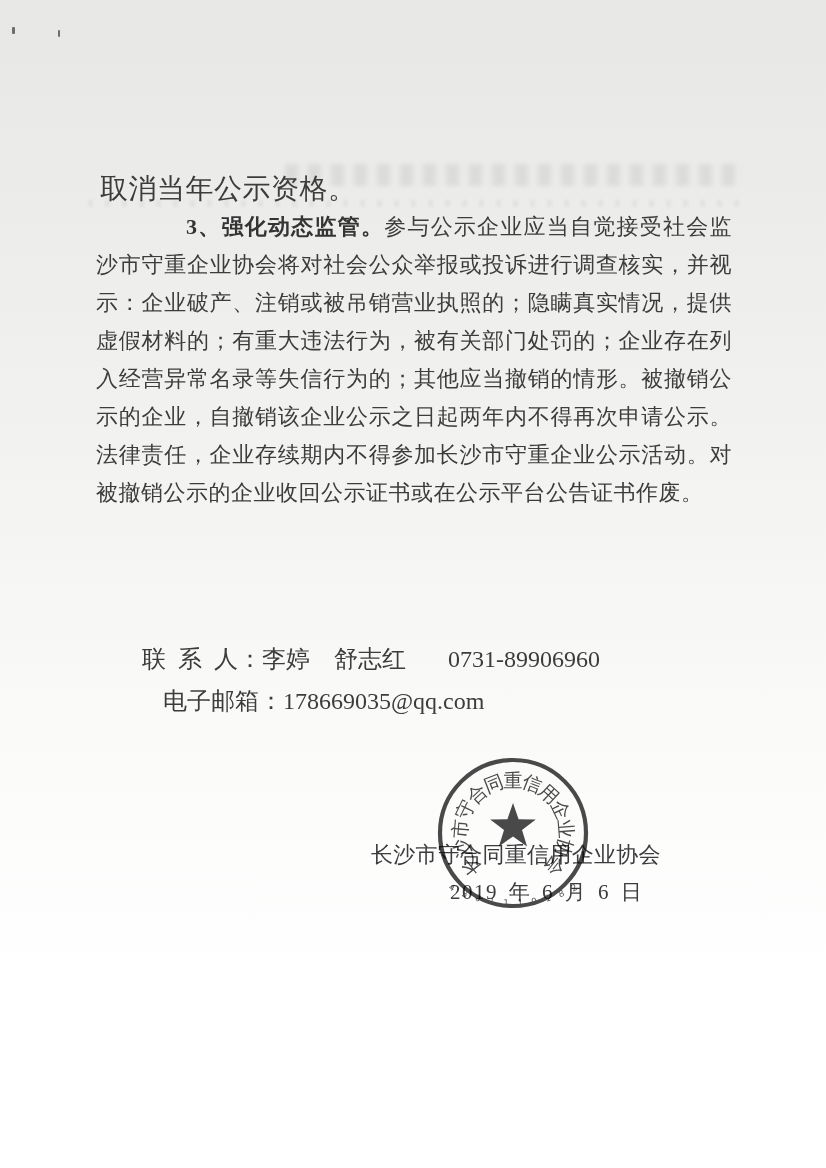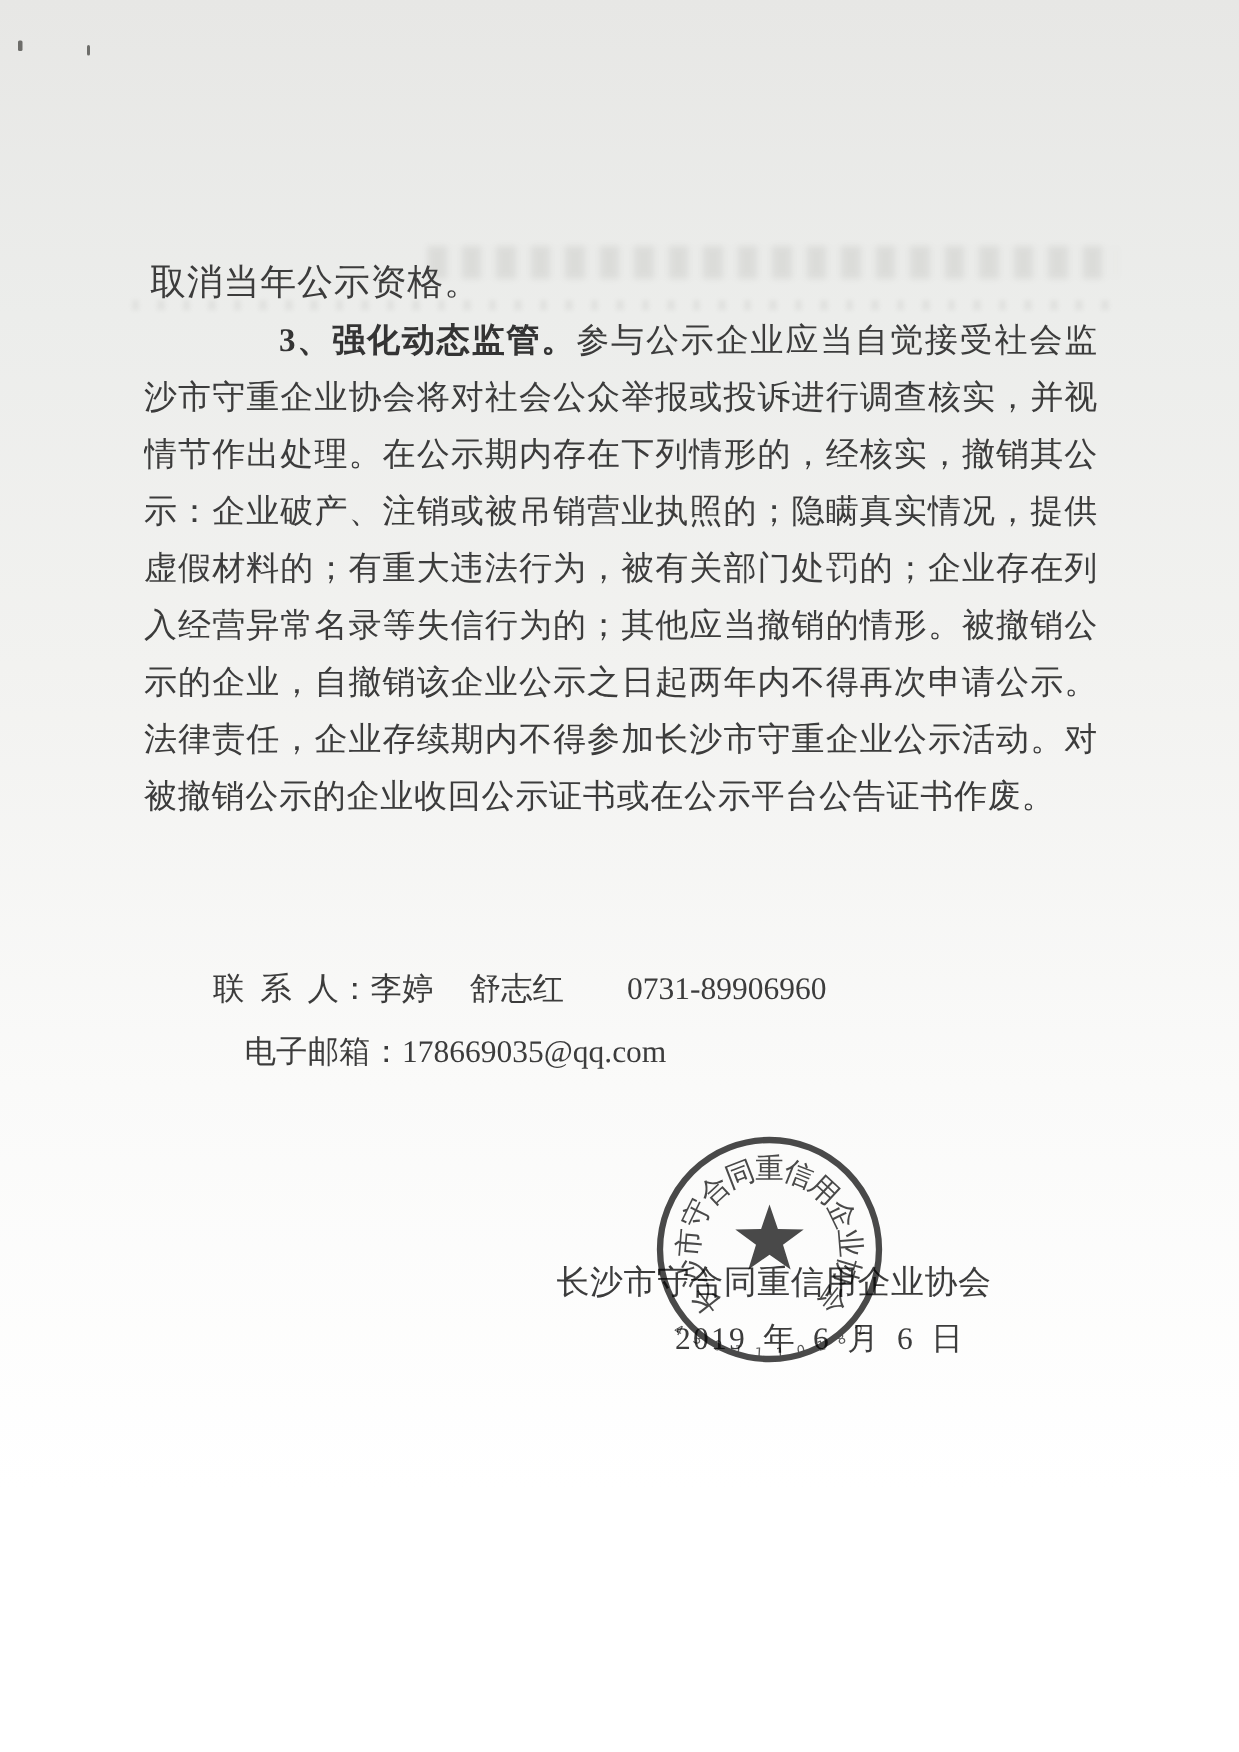--- a/index.html
+++ b/index.html
@@ -18,38 +18,38 @@
       #f2f2f0 38%,
       #fafaf9 62%,
       var(--paper-bottom) 85%);
     color: var(--ink);
   }
   .abs { position: absolute; }
 
   
   .intro-line {
     left: 100px; top: 170px;
-    font-size: 24px; line-height: 38px;
+    font-size: 28px; line-height: 38px;
     letter-spacing: 0.5px;
     white-space: pre;
   }
   .para {
     left: 96px; top: 208px; width: 636px;
     font-size: 22px; line-height: 38px;
     letter-spacing: 0.5px;
   }
   .pline { height: 38px; overflow: hidden; }
   .pjust { text-align: justify; text-align-last: justify; text-justify: inter-character; }
   .indent { display: inline-block; width: 46px; }
   .blead { font-weight: 700; color: #343434; margin-left: 44px; }
 
   
   .contact-line {
     left: 142px;
-    font-size: 21px; line-height: 38px;
+    font-size: 24px; line-height: 38px;
     white-space: pre;
   }
   .contact-1 { top: 640px; }
   .contact-2 { top: 682px; margin-left: 21px; }
   .gap-name { margin-left: 24px; }
   .gap-phone { margin-left: 42px; }
 
   
   .sig-org {
     left: 371px; top: 840px;
@@ -117,21 +117,20 @@
   <div class="abs ghost-strip"></div>
   <div class="abs ghost-dots"></div>
 
   <div class="abs intro-line">取消当年公示资格。</div>
 
   <div class="abs para">
     <div class="pline pjust"><span class="indent"></span><span class="blead">3、强化动态监管。</span><span>参与公示企业应当自觉接受社会监督，长</span></div>
     <div>
 
     <div class="pline pjust">沙市守重企业协会将对社会公众举报或投诉进行调查核实，并视</div>
-        <div class="pline pjust">情节作出处理。在公示期内存在下列情形的，经核实，撤销其公</div>
         <div class="pline pjust">示：企业破产、注销或被吊销营业执照的；隐瞒真实情况，提供</div>
         <div class="pline pjust">虚假材料的；有重大违法行为，被有关部门处罚的；企业存在列</div>
         <div class="pline pjust">入经营异常名录等失信行为的；其他应当撤销的情形。被撤销公</div>
         <div class="pline pjust">示的企业，自撤销该企业公示之日起两年内不得再次申请公示。</div>
         <div class="pline pjust">法律责任，企业存续期内不得参加长沙市守重企业公示活动。对</div>
       </div>
     <div class="pline">被撤销公示的企业收回公示证书或在公示平台公告证书作废。</div>
   </div>
 
   <div class="abs contact-line contact-1"><span>联  系  人：</span><span>李婷</span><span class="gap-name">舒志红</span><span class="gap-phone">0731-89906960</span></div>

